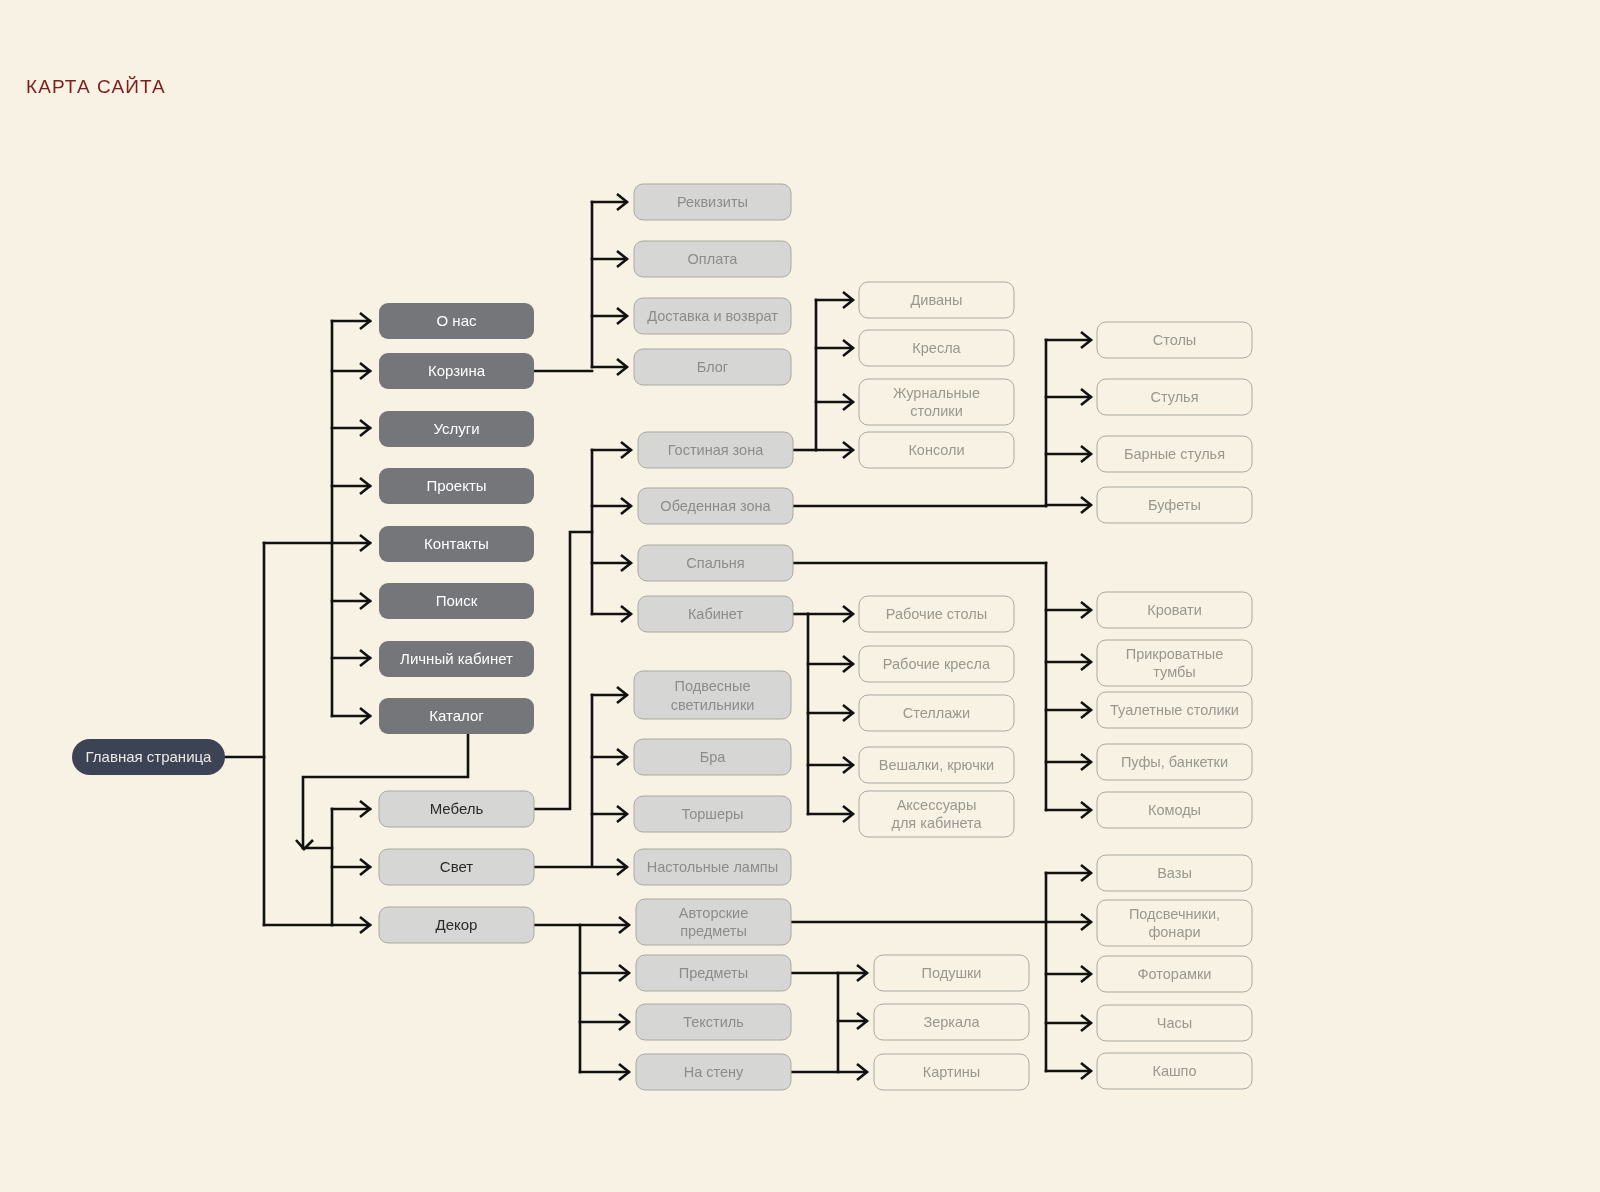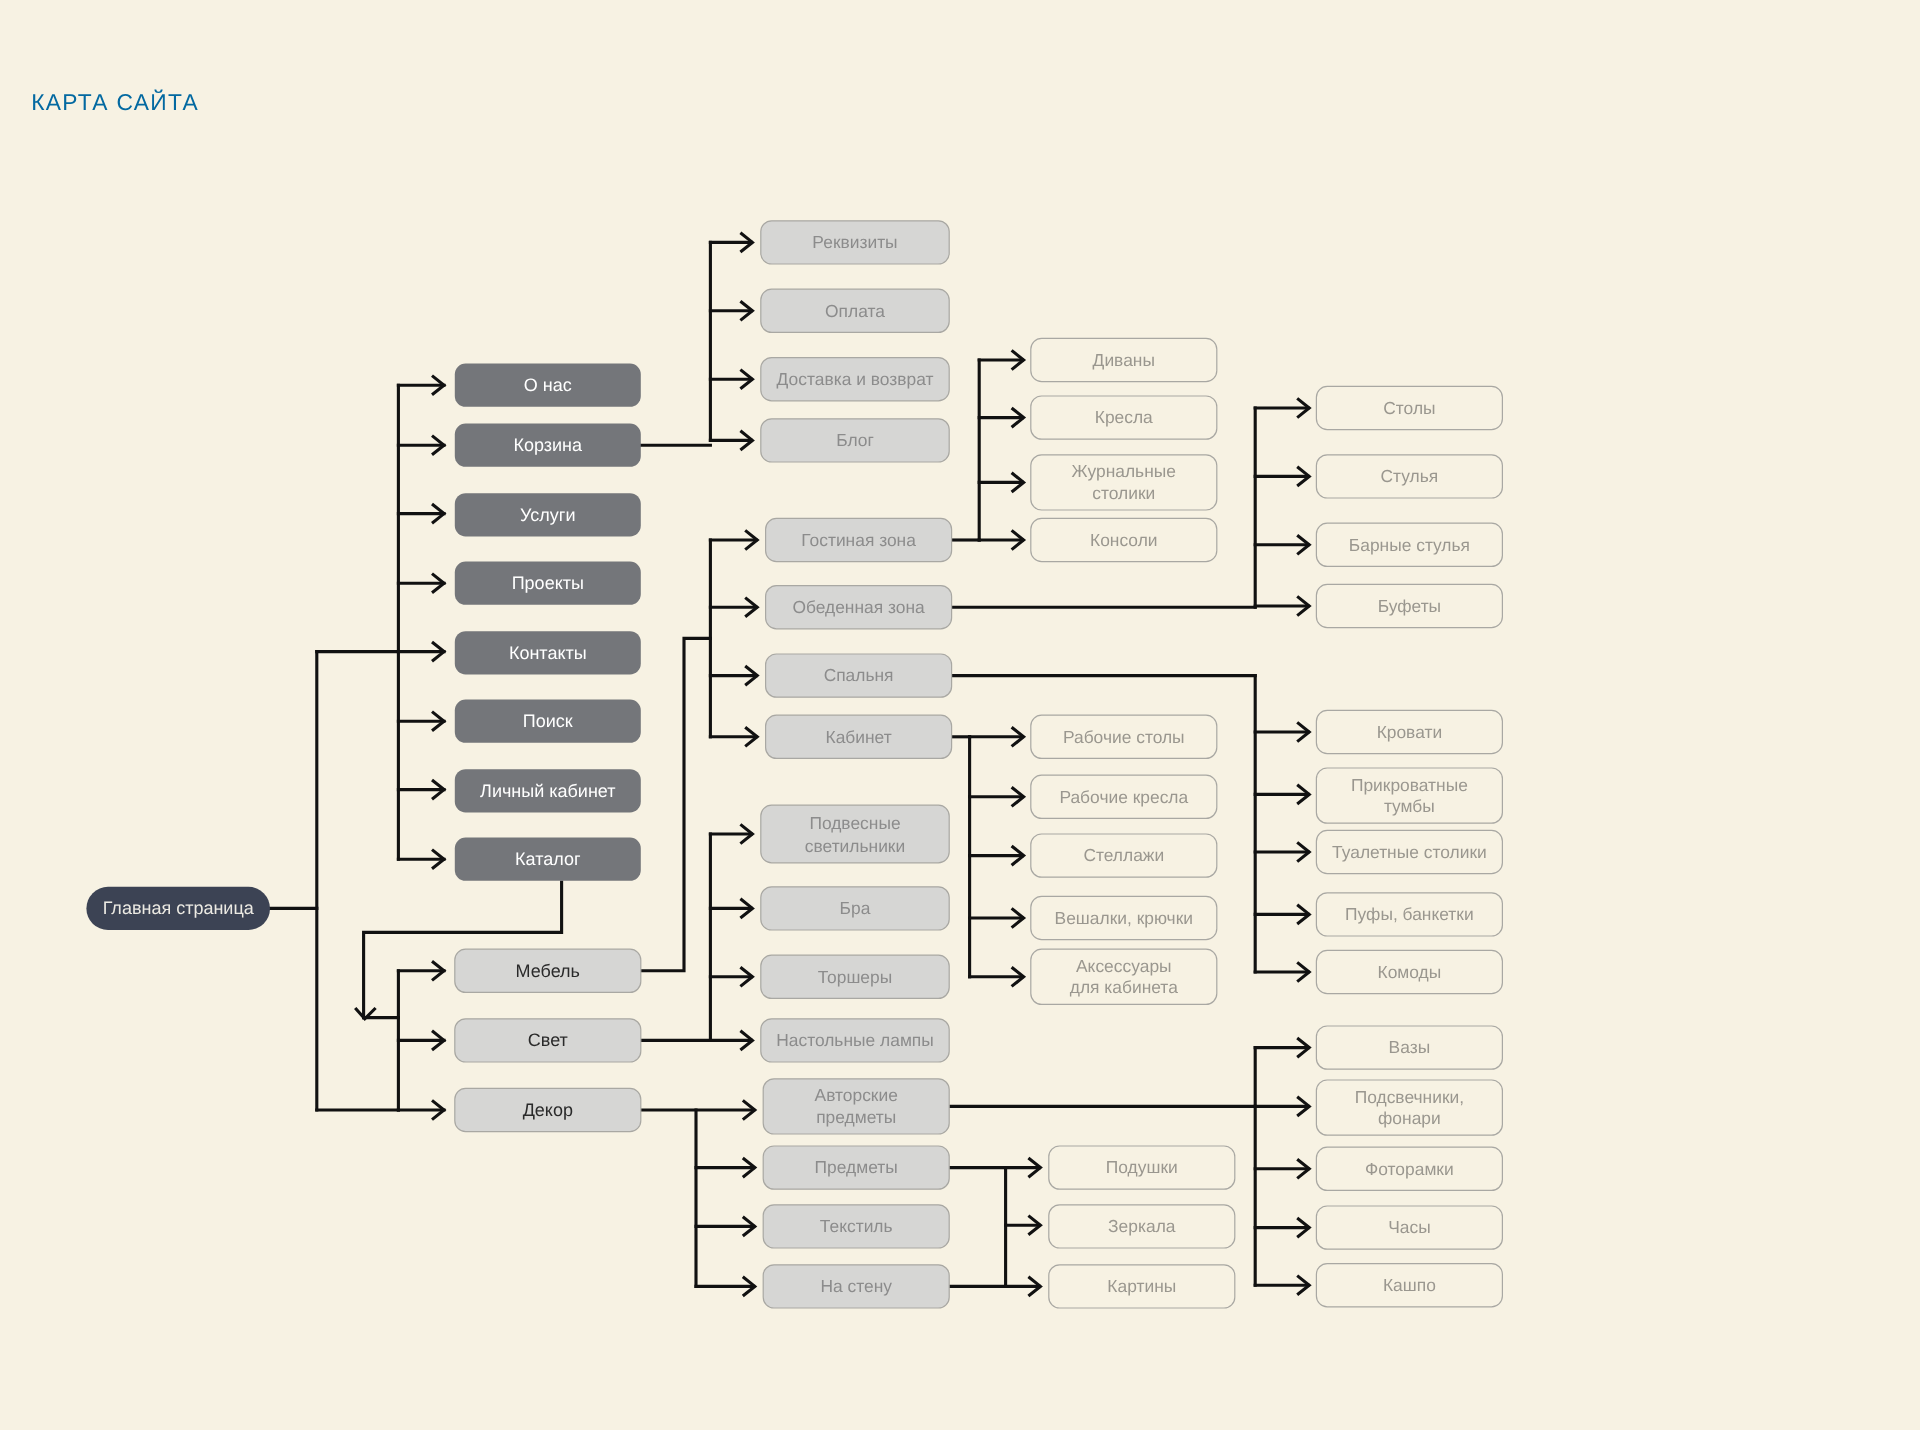--- a/index.html
+++ b/index.html
@@ -13,21 +13,21 @@
     position: relative;
     font-family: "Liberation Sans", sans-serif;
     overflow: hidden;
   }
   #page-title {
     position: absolute;
     left: 26px;
     top: 76px;
     font-size: 19px;
     letter-spacing: 1.1px;
-    color: #0369a1;
+    color: #7f1d1d;
     font-weight: 400;
   }
   #diagram {
     position: absolute;
     left: 0;
     top: 0;
     width: 1600px;
     height: 1192px;
   }
   .node-text {

